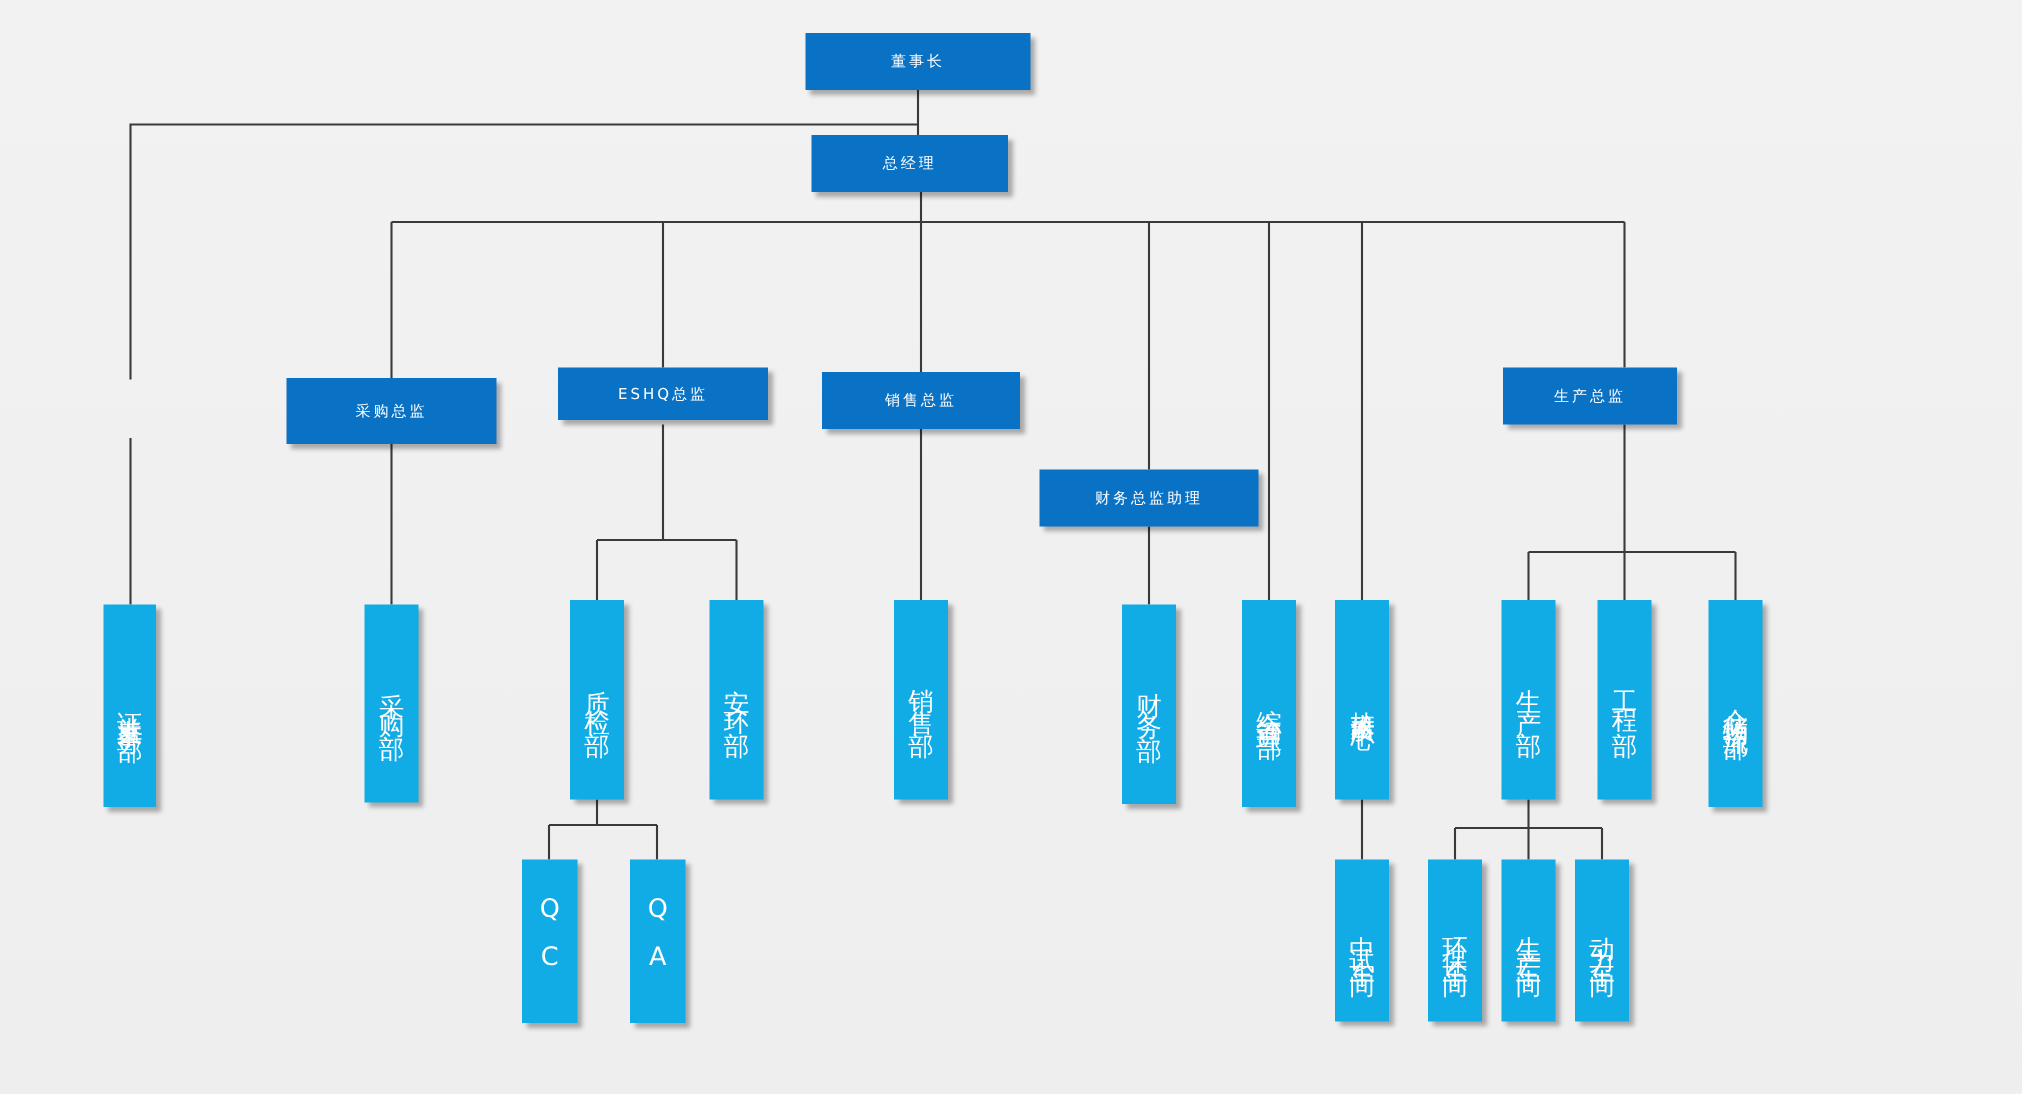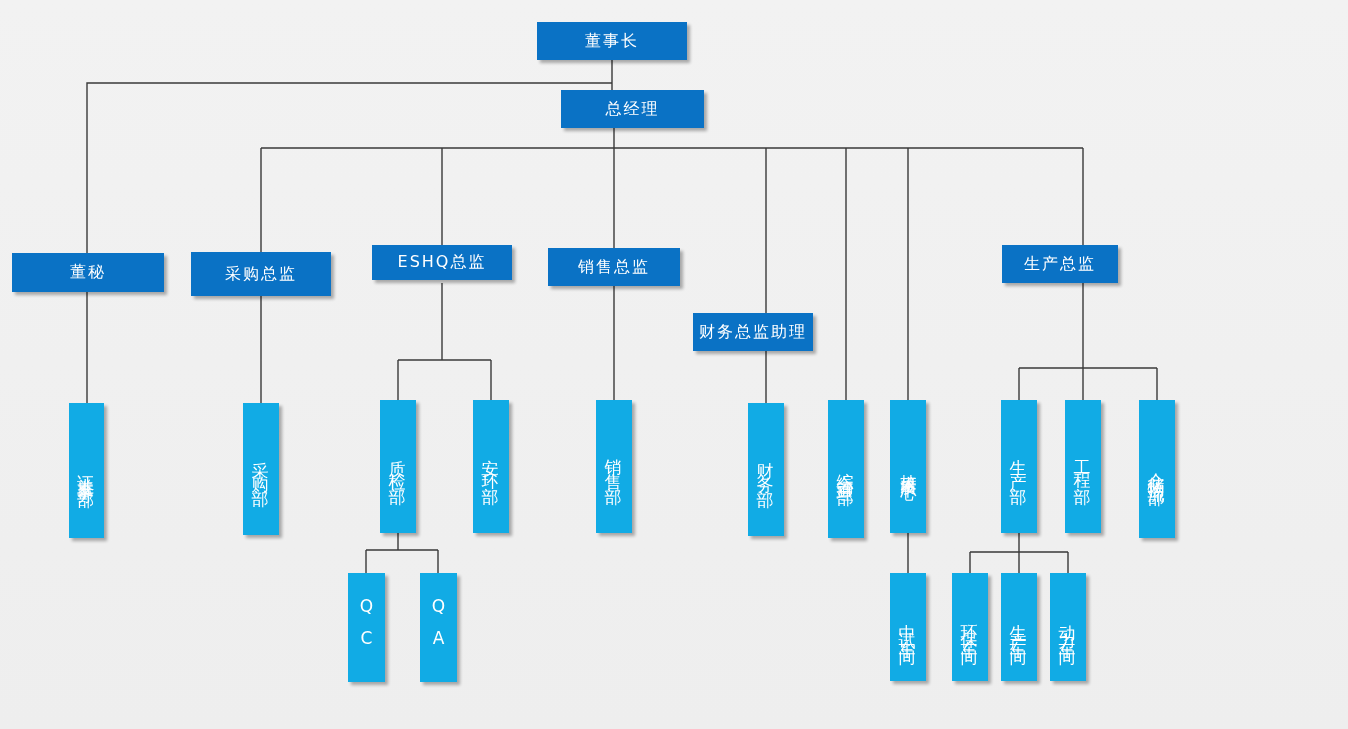--- a/index.html
+++ b/index.html
@@ -12,21 +12,21 @@
   #wires{position:absolute;left:0;top:0;}
   .node{
     position:absolute;
     color:#ffffff;
     display:flex;align-items:center;justify-content:center;
     box-shadow:3px 3px 3px rgba(0,0,0,0.30);
     white-space:nowrap;
   }
   .hbox{
     background:#0a72c5;
-    font-size:16px;letter-spacing:2px;
+    font-size:10px;letter-spacing:2px;
   }
   .vbox{
     background:#11abe5;
     writing-mode:vertical-rl;text-orientation:upright;
     font-size:17px;
   }
   .ls14{letter-spacing:14px;}
   .ls12{letter-spacing:12px;}
   .ls8{letter-spacing:8px;}
   .ls4{letter-spacing:4px;}
@@ -56,31 +56,30 @@
       M614,286 V400
       M766,351 V403
       M1083,283 V368 M1019,368 H1157 M1019,368 V400 M1083,368 V400 M1157,368 V400
       M398,533 V550 M366,550 H438 M366,550 V573 M438,550 V573
       M908,533 V573
       M1019,533 V552 M970,552 H1068 M970,552 V573 M1019,552 V573 M1068,552 V573"></path>
   </svg>
 
   <div class="node hbox" style="left:537px;top:22px;width:150px;height:38px">董事长</div>
 
-  <div class="node hbox" style="left:561px;top:90px;width:143px;height:38px">总经理</div>
+  <div class="node hbox" style="left:541px;top:90px;width:131px;height:38px">总经理</div>
 
-  <div class="node hbox" style="left:12px;top:253px;width:152px;height:39px">董秘</div>
 
   <div class="node hbox" style="left:191px;top:252px;width:140px;height:44px">采购总监</div>
 
   <div class="node hbox" style="left:372px;top:245px;width:140px;height:35px">ESHQ总监</div>
 
   <div class="node hbox" style="left:548px;top:248px;width:132px;height:38px">销售总监</div>
 
-  <div class="node hbox" style="left:693px;top:313px;width:120px;height:38px">财务总监助理</div>
+  <div class="node hbox" style="left:693px;top:313px;width:146px;height:38px">财务总监助理</div>
 
   <div class="node hbox" style="left:1002px;top:245px;width:116px;height:38px">生产总监</div>
 
   <div class="node vbox ls4" style="left:69px;top:403px;width:35px;height:135px">证券事务部</div>
 
   <div class="node vbox ls14" style="left:243px;top:403px;width:36px;height:132px">采购部</div>
 
   <div class="node vbox ls14" style="left:380px;top:400px;width:36px;height:133px">质检部</div>
 
   <div class="node vbox ls14" style="left:473px;top:400px;width:36px;height:133px">安环部</div>

